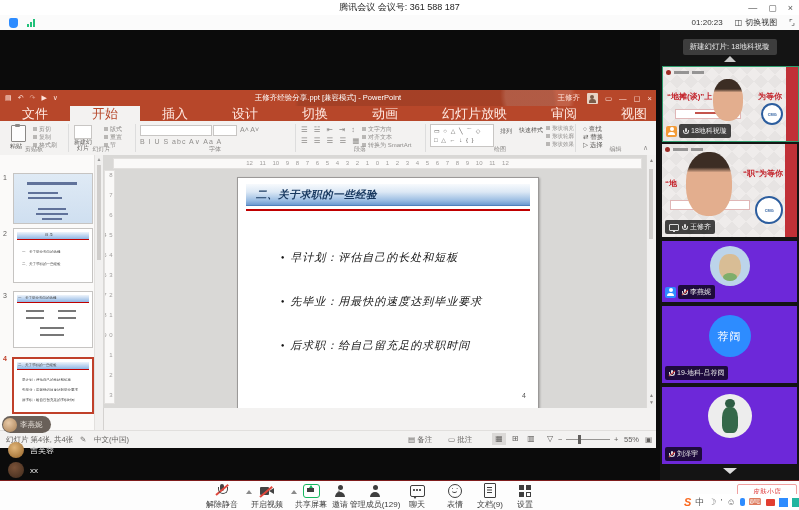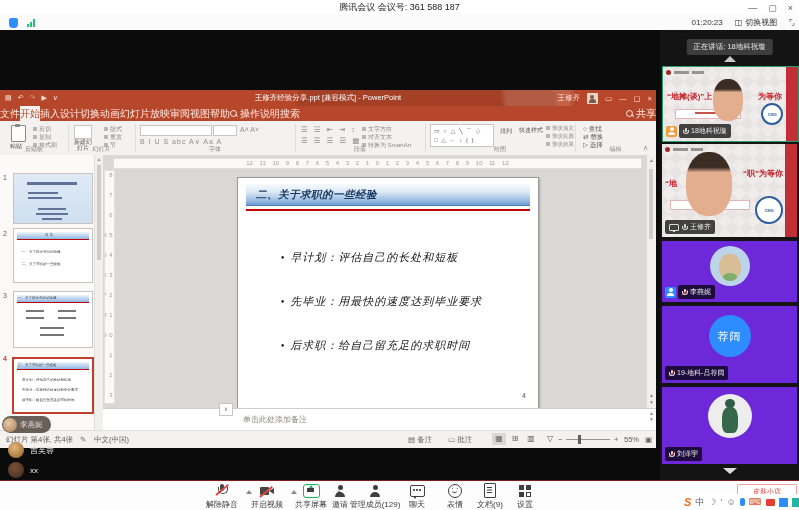--- a/index.html
+++ b/index.html
@@ -25,21 +25,21 @@
     background:#b7472a;
     background-image:radial-gradient(circle at 82% 30%,rgba(255,255,255,.14) 0 6%,transparent 7%),
                      radial-gradient(circle at 65% 160%,rgba(0,0,0,.10) 0 30%,transparent 31%);}
   .qat{position:absolute;left:5px;top:0;height:16px;display:flex;gap:6px;align-items:center;font-size:7px;color:#ffe4dc;}
   .ppt-tb .title{position:absolute;left:50%;top:0;transform:translateX(-50%);height:16px;display:flex;align-items:center;font-size:7.5px;color:#fff;white-space:nowrap;}
   .ppt-tb .rgt{position:absolute;right:4px;top:0;height:16px;display:flex;gap:7px;align-items:center;font-size:7.5px;color:#ffe4dc;}
   .avbox{width:11px;height:11px;background:#e8d3c5;border-radius:1px;position:relative;}
   .avbox::before{content:"";position:absolute;left:3.5px;top:2px;width:4px;height:4px;border-radius:50%;background:#7a5c4a;}
   .avbox::after{content:"";position:absolute;left:2px;bottom:1px;width:7px;height:3.5px;border-radius:3px 3px 0 0;background:#7a5c4a;}
   .ppt-menu{position:absolute;left:0;top:16px;width:656px;height:15px;background:#b7472a;display:flex;align-items:stretch;color:#ffe9e2;}
-  .ppt-menu .mi{padding:0 0;display:flex;align-items:center;font-size:10px;white-space:nowrap;}
+  .ppt-menu .mi{padding:0 22px;display:flex;align-items:center;font-size:13px;white-space:nowrap;}
   .ppt-menu .mi.active{background:#f3f2f1;color:#b7472a;}
   .mag{width:5px;height:5px;border:1px solid #ffe9e2;border-radius:50%;position:relative;margin-right:3px;}
   .mag::after{content:"";position:absolute;left:4px;top:4px;width:3px;height:1px;background:#ffe9e2;transform:rotate(45deg);}
   .ribbon{position:absolute;left:0;top:31px;width:656px;height:34px;background:#f3f2f1;border-bottom:1px solid #d8d6d4;overflow:hidden;}
   .vsep{position:absolute;top:3px;bottom:3px;width:1px;background:#ddd;}
   .glabel{position:absolute;bottom:1px;font-size:6px;color:#8a8886;text-align:center;}
   .rtxt{position:absolute;font-size:6px;color:#8f8d8b;white-space:nowrap;}
   .rtxt.dk{color:#5a5856;}
   .risq{display:inline-block;width:4px;height:4px;background:#b9b7b5;margin-right:2px;}
   .rbox{position:absolute;background:#fff;border:1px solid #c8c6c4;}
@@ -354,25 +354,20 @@
         </div>
         <span class="pagenum">4</span>
       </div>
       <div class="vscroll">
         <span style="position:absolute;left:0;top:2px;width:9px">▲</span>
         <span class="th"></span>
         <span class="vnav"><span>▲</span><br><span>▼</span></span>
       </div>
     </div>
 
-    <div class="notes">
-      <span class="splitter">∨</span>
-      <span class="ph">单击此处添加备注</span>
-      <span class="nscroll"><span>▲</span><br><span>▼</span></span>
-    </div>
 
     <div class="sbar">
       <span class="it" style="left:6px">幻灯片 第4张, 共4张</span>
       <span class="it" style="left:80px">✎</span>
       <span class="it" style="left:94px">中文(中国)</span>
       <span class="it" style="left:408px"><span>▤</span> <span>备注</span></span>
       <span class="it" style="left:448px"><span>▭</span> <span>批注</span></span>
       <span class="viewic on" style="left:492px">▦</span>
       <span class="viewic" style="left:508px">⊞</span>
       <span class="viewic" style="left:524px">▥</span>
@@ -380,21 +375,21 @@
       <span class="it" style="left:558px">−</span>
       <span class="ztrack"></span>
       <span class="zhandle"></span>
       <span class="it" style="left:614px">+</span>
       <span class="it" style="left:624px">55%</span>
       <span class="it" style="left:645px">▣</span>
     </div>
   </div>
 
   <div id="side" class="a">
-    <span class="badge">正在讲话: 18地科祝璇</span>
+    <span class="badge">新建幻灯片: 18地科祝璇</span>
     <span class="uparr"></span>
 
     <div class="tile promo" style="top:36px;height:74px;border:1px solid #2f9e6e">
       <span class="band"></span>
       <span class="logos">
           <span class="logo-dot"></span>
           <span class="logo-bar"></span>
           <span class="logo-bar" style="width:12px"></span>
         </span>
       <span class="ptext" style="left:4px;top:24px">“地摊(谈)”上</span>

